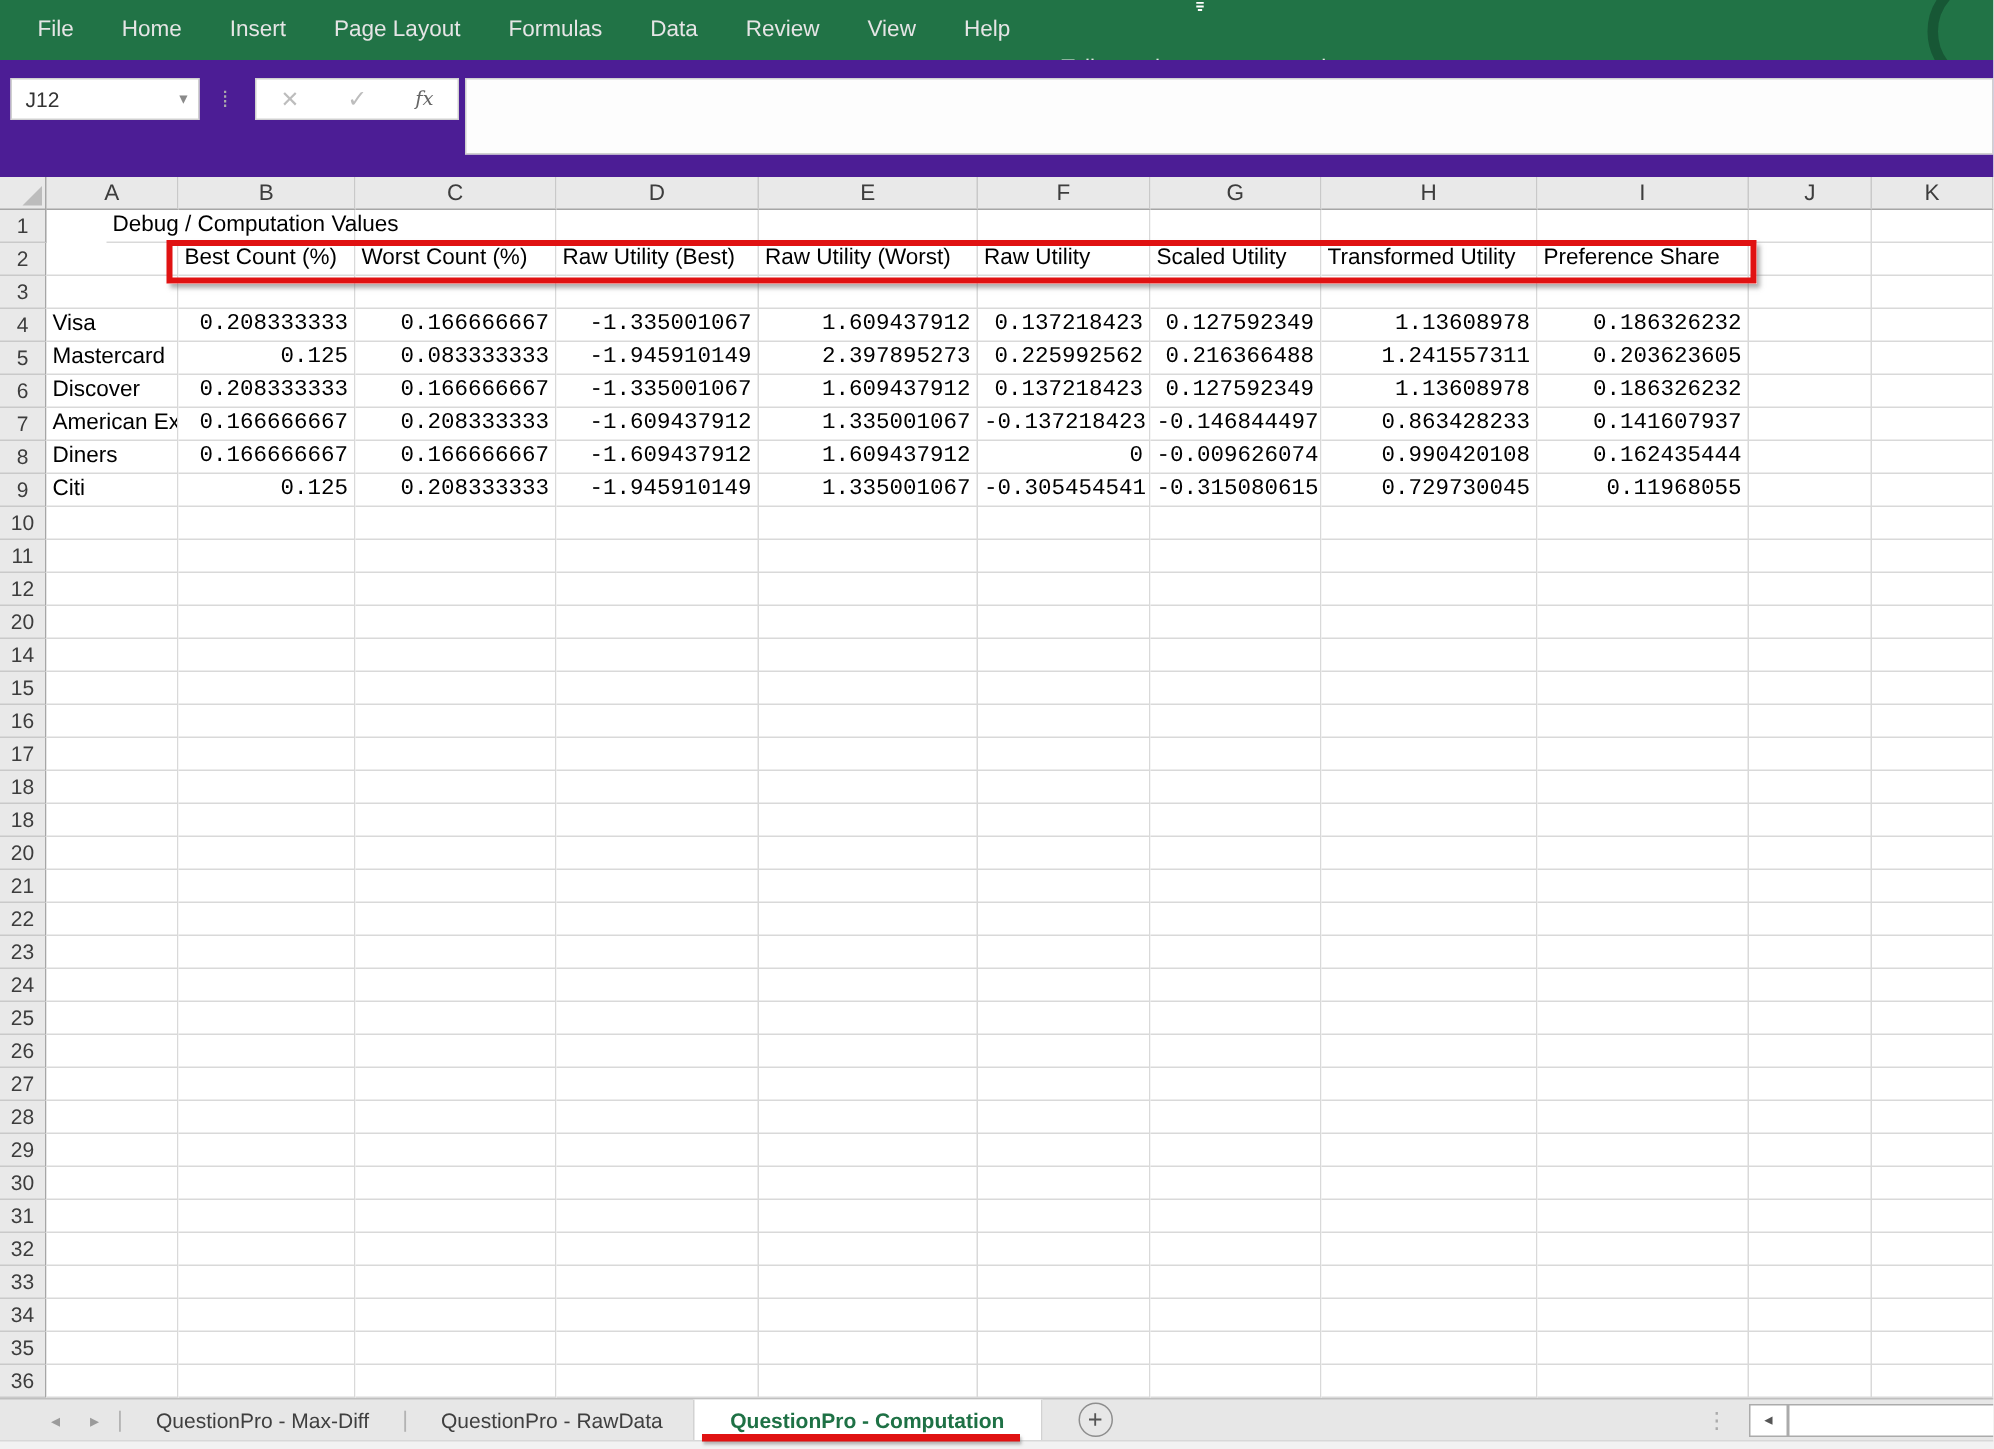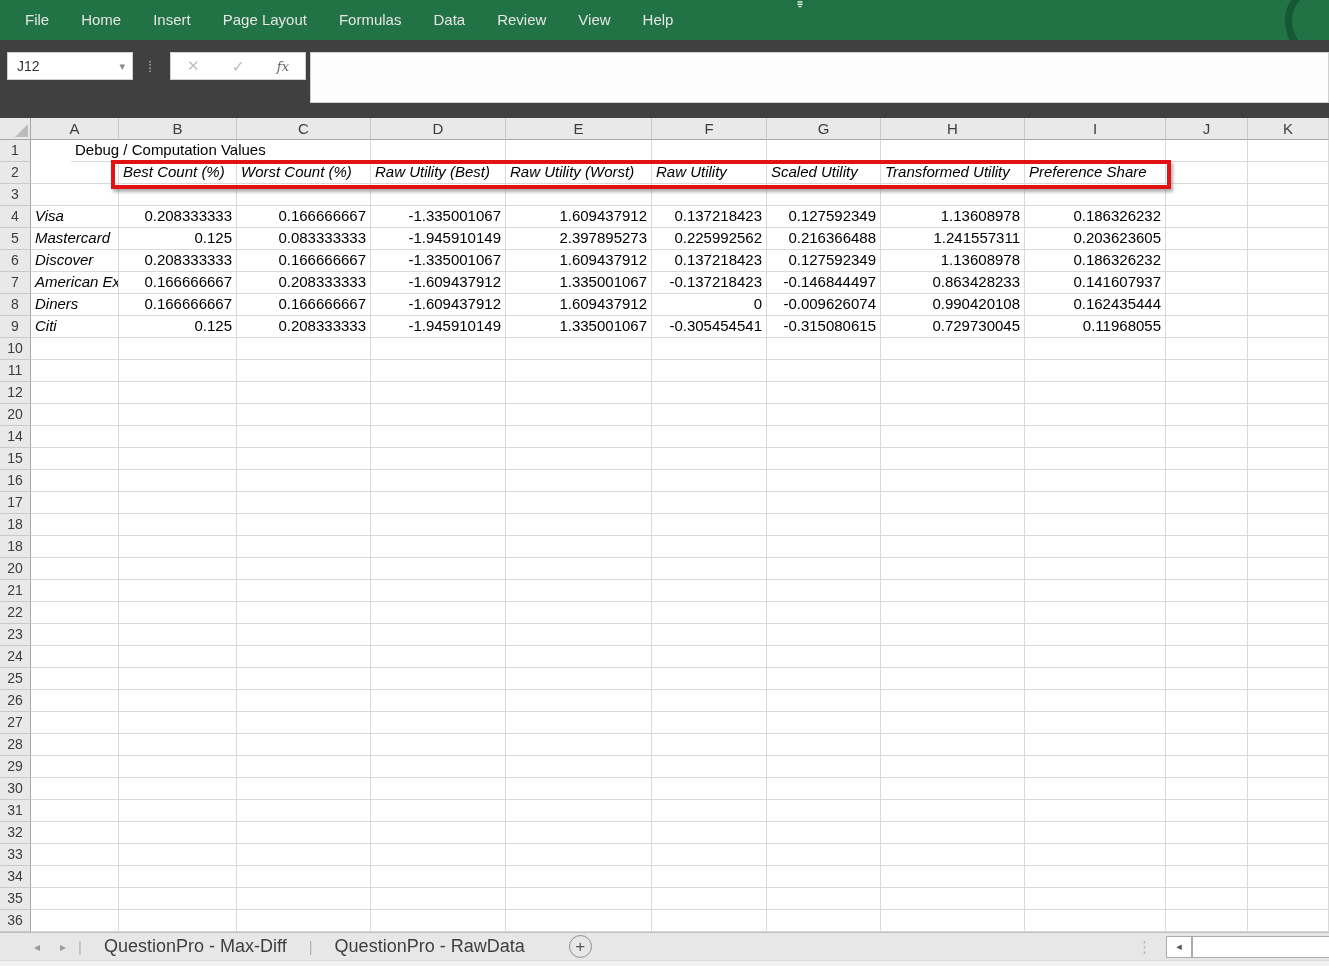--- a/index.html
+++ b/index.html
@@ -9,21 +9,21 @@
   
   .menubar { position:absolute; left:0; top:0; width:1329px; height:40px;
              background:#217346; display:flex; align-items:center; color:#e5e5e5;
              font-size:15px; padding-left:9px; overflow:hidden; }
   .menu-item { padding:0 16px; height:40px; line-height:40px; cursor:default; white-space:nowrap; }
   .tellme { display:flex; align-items:center; gap:28px; margin-left:18px; white-space:nowrap;flex-direction:column; }
   .logo-ring { position:absolute; right:-34px; top:-18px; width:78px; height:78px;
                border:7px solid rgba(10,54,34,0.45); border-radius:50%; }
 
   
-  .chrome { position:absolute; left:0; top:40px; width:1329px; height:78px; background:#404040; }
+  .chrome { position:absolute; left:0; top:40px; width:1329px; height:78px; background:#4c1d95; }
   .namebox { position:absolute; left:7px; top:12px; width:126px; height:28px; background:#fff;
              border:1px solid #d0d0d0; font-size:14px; color:#333; line-height:26px;
              padding-left:9px; }
   .namebox .dd { position:absolute; right:7px; top:0; color:#8a8a8a; font-size:11px; line-height:26px; }
   .vdots { color:#ababab; font-size:15px; }
   .chrome .vdots { position:absolute; left:148px; top:18px; }
   .fbtns { position:absolute; left:170px; top:12px; width:136px; height:28px; background:#fff;
            border:1px solid #d0d0d0; display:flex; align-items:center; justify-content:space-around; }
   .fbtns .x { color:#bdbdbd; font-size:15px; }
   .fbtns .ok { color:#bdbdbd; font-size:16px; }
@@ -39,37 +39,37 @@
   .colhdr { border-right:1px solid #c9c9c9; border-bottom:1px solid #a6a6a6; }
   .rowhdr { border-right:1px solid #a6a6a6; border-bottom:1px solid #c9c9c9; font-size:14px; }
   .corner { position:relative; border-right:1px solid #a6a6a6; border-bottom:1px solid #a6a6a6; }
   .corner::after { content:''; position:absolute; right:2px; bottom:2px; width:0; height:0;
                    border-style:solid; border-width:0 0 13px 13px;
                    border-color:transparent transparent #bcbcbc transparent; }
   .cell { background:#fff; border-right:1px solid #d9d9d9; border-bottom:1px solid #d9d9d9;
           font-size:15px; line-height:20px; color:#000; padding:0 4px; overflow:hidden;
           white-space:nowrap; }
   .cell.left { text-align:left; }
-  .cell.num  { text-align:right; }
-  .cell.clip { overflow:hidden;font-style:italic; }
+  .cell.num  { text-align:right;font-family:Liberation Mono, monospace; }
+  .cell.clip { overflow:hidden; }
   .cell.spill { overflow:visible; position:relative; z-index:3; border-right:none;margin-left:40px; }
 
   
   .anno-box { position:absolute; left:111px; top:160px; width:1060px; height:29px;
               border:4px solid #e01212; box-shadow:2px 3px 3px rgba(110,110,110,0.55);
               z-index:5; pointer-events:none; }
 
   
   .tabbar { position:absolute; left:0; top:932px; width:1329px; height:28px;
             background:#e7e7e7; border-top:1px solid #bfbfbf; display:flex; align-items:center; }
   .navarrow { color:#9b9b9b; font-size:12px; padding:0 10px; }
   .tabbar .firstnav { margin-left:24px; }
   .tabstrip { display:flex; align-items:stretch; height:100%; }
   .tabsep { color:#b3b3b3; font-size:15px; align-self:center; padding:0 2px; }
-  .sheettab { display:flex; align-items:center; padding:0 20px; font-size:18px; color:#3f3f3f;
+  .sheettab { display:flex; align-items:center; padding:0 20px; font-size:14px; color:#3f3f3f;
               position:relative; white-space:nowrap; }
   .sheettab.active { background:#fff; color:#1e7145; font-weight:bold; padding:0 24px;
                      border-left:1px solid #d2d2d2; border-right:1px solid #d2d2d2; }
   .tab-underline { position:absolute; left:5px; right:14px; bottom:-1px; height:5px;
                    background:#e01212; box-shadow:1px 2px 2px rgba(120,120,120,0.5); z-index:6; }
   .addsheet { width:23px; height:23px; border:1px solid #8e8e8e; border-radius:50%;
               color:#555; display:flex; align-items:center; justify-content:center;
               font-size:17px; line-height:1; margin-left:24px; }
   .tabbar .vdots { margin-left:auto; }
   .hscroll-arrowbox { width:26px; height:22px; background:#fff; border:1px solid #ababab;
@@ -575,20 +575,21 @@
 <div class="anno-box"></div>
 
 <div class="tabbar">
   <span class="navarrow firstnav">◂</span>
   <span class="navarrow">▸</span>
   <div class="tabstrip">
       <span class="tabsep">|</span>
       <div class="sheettab">QuestionPro - Max-Diff</div>
       <span class="tabsep">|</span>
       <div class="sheettab">QuestionPro - RawData</div>
+      <div class="sheettab active">QuestionPro - Computation<div class="tab-underline"></div></div>
     </div>
   <span class="addsheet">+</span>
   <span class="vdots">⋮</span>
   <span class="hscroll-arrowbox">◂</span>
   <span class="hscroll-thumb"></span>
 </div>
 
 <div class="statusstrip"></div>
 
 </body></html>

